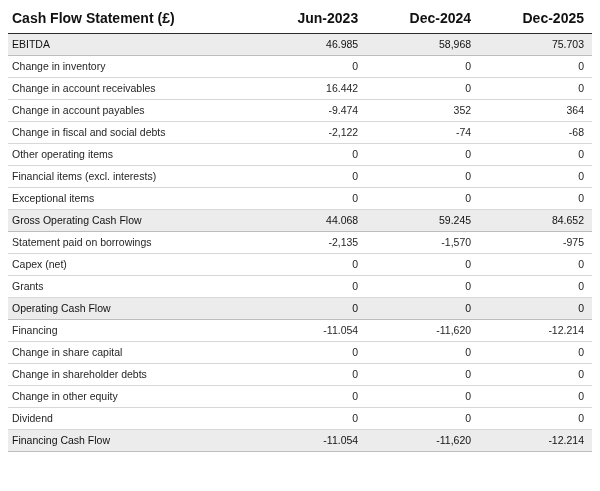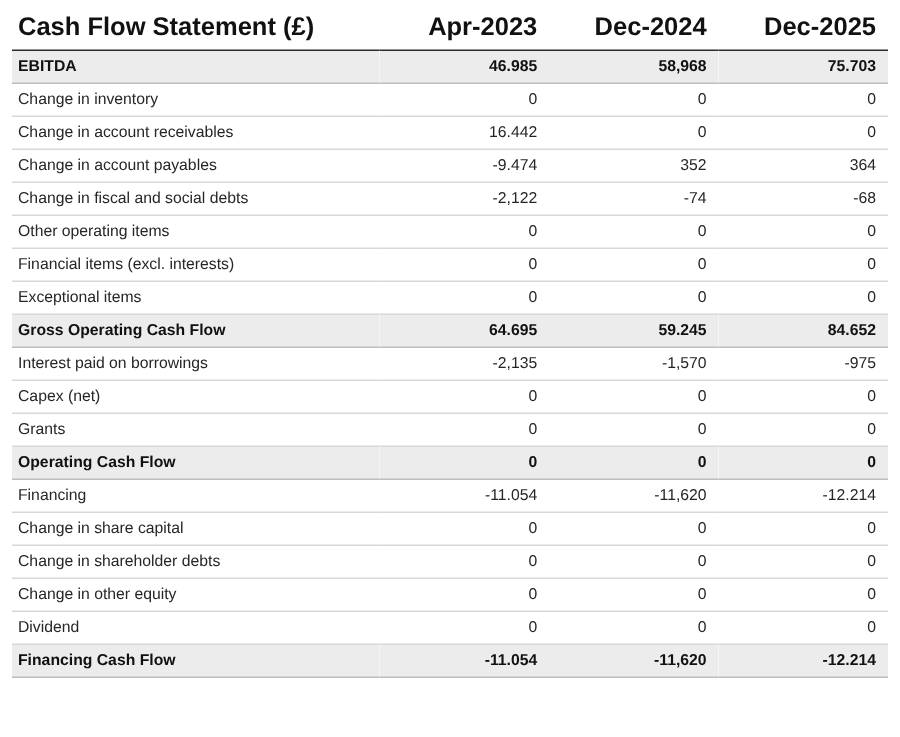--- a/index.html
+++ b/index.html
@@ -31,21 +31,21 @@
   table.cf col.num { width: 19.33%; }
   table.cf th, table.cf td {
     padding: 0;
     vertical-align: middle;
     line-height: 1;
     white-space: nowrap;
     overflow: hidden;
   }
   
   tr.head th {
-    font-size: 17px;
+    font-size: 14px;
     font-weight: bold;
     color: #111111;
     border-bottom: 1.5px solid #2b2b2b;
     height: 23px;
     padding-bottom: 4px;
   }
   tr.head th.label {
     text-align: left;
     padding-left: 4px;
   }
@@ -64,41 +64,41 @@
     text-align: left;
     padding-left: 4px;
   }
   tr.row td.num {
     text-align: right;
     padding-right: 8px;
   }
   
   tr.subtotal td {
     background: #ececec;
-    font-weight: bold;
+    font-weight: normal;
     color: #111111;
     border-top: 1px solid #bdbdbd;
     border-bottom: 1px solid #bdbdbd;
   }
 </style>
 </head>
 <body>
 
 <div class="sheet">
   <table class="cf">
     <colgroup>
       <col class="label">
       <col class="num">
       <col class="num">
       <col class="num">
     </colgroup>
     <thead>
       <tr class="head">
         <th class="label">Cash Flow Statement (£)</th>
-        <th class="num">Apr-2023</th>
+        <th class="num">Jun-2023</th>
         <th class="num">Dec-2024</th>
         <th class="num">Dec-2025</th>
       </tr>
     </thead>
     <tbody id="cf-body">
         <tr class="row subtotal">
           <td class="label">EBITDA</td>
           <td class="num">46.985</td>
           <td class="num">58,968</td>
           <td class="num">75.703</td>
@@ -140,26 +140,26 @@
           <td class="num">0</td>
         </tr>
         <tr class="row">
           <td class="label">Exceptional items</td>
           <td class="num">0</td>
           <td class="num">0</td>
           <td class="num">0</td>
         </tr>
         <tr class="row subtotal">
           <td class="label">Gross Operating Cash Flow</td>
-          <td class="num">64.695</td>
+          <td class="num">44.068</td>
           <td class="num">59.245</td>
           <td class="num">84.652</td>
         </tr>
         <tr class="row">
-          <td class="label">Interest paid on borrowings</td>
+          <td class="label">Statement paid on borrowings</td>
           <td class="num">-2,135</td>
           <td class="num">-1,570</td>
           <td class="num">-975</td>
         </tr>
         <tr class="row">
           <td class="label">Capex (net)</td>
           <td class="num">0</td>
           <td class="num">0</td>
           <td class="num">0</td>
         </tr>

